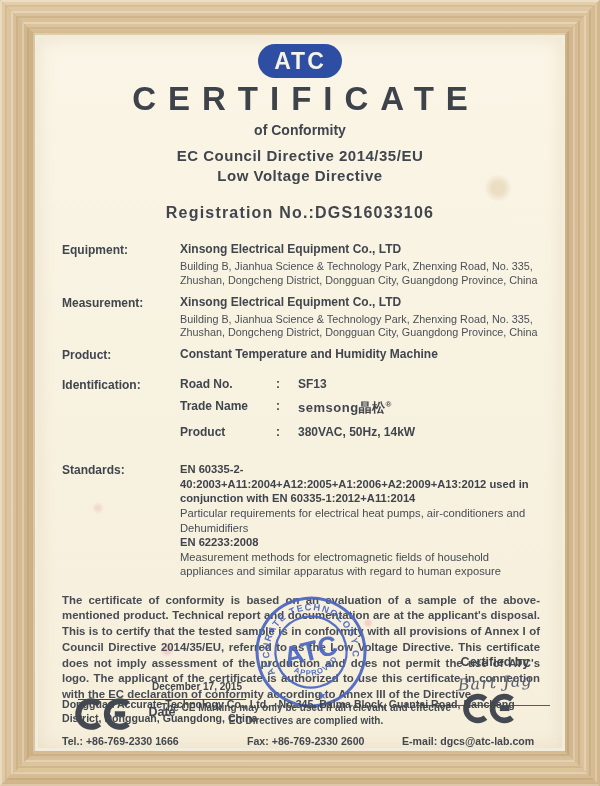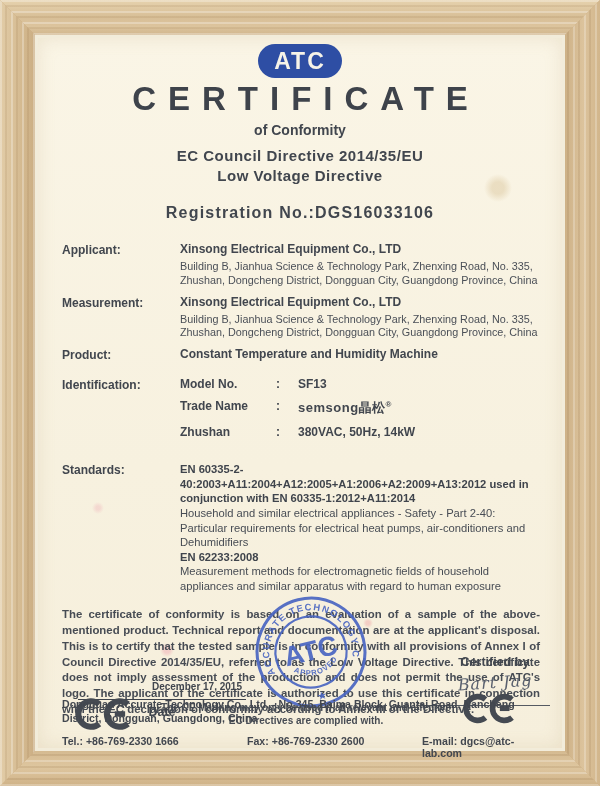--- a/index.html
+++ b/index.html
@@ -85,21 +85,21 @@
   .ce-left{left:36px;top:78px;width:56px;height:46px;}
   .ce-right{left:424px;top:74px;width:52px;height:43px;}
   .notice{position:absolute;left:118px;top:88px;width:300px;text-align:center;
     font-size:10px;font-weight:bold;line-height:1.3;color:#474c54;}
 
   .address{position:absolute;left:24px;top:660px;width:478px;font-size:10.6px;font-weight:bold;
     line-height:1.3;color:#42474f;}
   .contacts{position:absolute;left:24px;top:697px;width:478px;font-size:10.6px;font-weight:bold;color:#42474f;}
   .contacts .tel{position:absolute;left:0;}
   .contacts .fax{position:absolute;left:185px;}
-  .contacts .email{position:absolute;left:360px;}
+  .contacts .email{position:absolute;left:340px;}
 </style>
 </head>
 <body>
 
 <div class="frame-piece frame-h frame-top"></div>
 <div class="frame-piece frame-h frame-bottom"></div>
 <div class="frame-piece frame-v frame-left"></div>
 <div class="frame-piece frame-v frame-right"></div>
 
 <div class="paper">
@@ -110,21 +110,21 @@
 
   <div class="cert-title center">CERTIFICATE</div>
   <div class="conformity center">of Conformity</div>
   <div class="directive1 center">EC Council Directive 2014/35/EU</div>
   <div class="directive2 center">Low Voltage Directive</div>
   <div class="registration center">Registration No.:DGS16033106</div>
 
   <div class="rows">
 
     <div class="frow">
-      <div class="lab">Applicant:</div>
+      <div class="lab">Equipment:</div>
       <div class="val">
         <div class="vname">Xinsong Electrical Equipment Co., LTD</div>
         <div class="vaddr">Building B, Jianhua Science &amp; Technology Park, Zhenxing Road, No. 335, Zhushan, Dongcheng District, Dongguan City, Guangdong Province, China</div>
       </div>
     </div>
 
     <div class="frow">
       <div class="lab">Measurement:</div>
       <div class="val">
         <div class="vname">Xinsong Electrical Equipment Co., LTD</div>
@@ -138,44 +138,43 @@
         <div class="vname">Constant Temperature and Humidity Machine</div>
       </div>
     </div>
 
     <div class="gap-s"></div>
 
     <div class="frow">
       <div class="lab">Identification:</div>
       <div class="val">
         <div class="idrow">
-          <span class="k">Model No.</span>
+          <span class="k">Road No.</span>
           <span class="c">:</span>
           <span class="v">SF13</span>
         </div>
         <div class="idrow">
           <span class="k">Trade Name</span>
           <span class="c">:</span>
           <span class="tradename"><span>semsong晶松</span><sup>®</sup></span>
         </div>
         <div class="idrow">
-          <span class="k">Zhushan</span>
+          <span class="k">Product</span>
           <span class="c">:</span>
           <span class="v">380VAC, 50Hz, 14kW</span>
         </div>
       </div>
     </div>
 
     <div class="gap-s"></div>
 
     <div class="frow">
       <div class="lab">Standards:</div>
       <div class="val">
         <div class="stdline b">EN 60335-2-40:2003+A11:2004+A12:2005+A1:2006+A2:2009+A13:2012 used in conjunction with EN 60335-1:2012+A11:2014</div>
-        <div class="stdline">Household and similar electrical appliances - Safety - Part 2-40:</div>
         <div class="stdline">Particular requirements for electrical heat pumps, air-conditioners and Dehumidifiers</div>
         <div class="stdline b">EN 62233:2008</div>
         <div class="stdline">Measurement methods for electromagnetic fields of household appliances and similar apparatus with regard to human exposure</div>
       </div>
     </div>
   </div>
 
   <div class="bodytext">The certificate of conformity is based on an evaluation of a sample of the above-mentioned product. Technical report and documentation are at the applicant's disposal. This is to certify that the tested sample is in conformity with all provisions of Annex I of Council Directive 2014/35/EU, referred to as the Low Voltage Directive. This certificate does not imply assessment of the production and does not permit the use of ATC's logo. The applicant of the certificate is authorized to use this certificate in connection with the EC declaration of conformity according to Annex III of the Directive.</div>
 
   <div class="bz">

